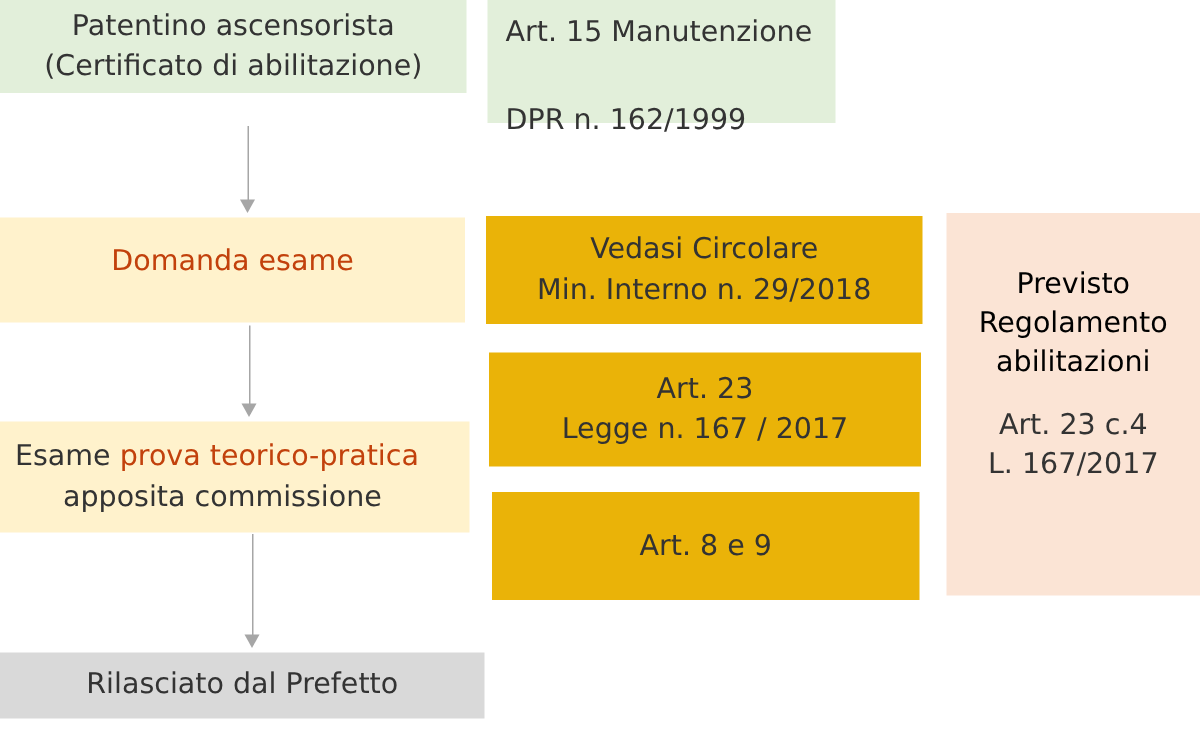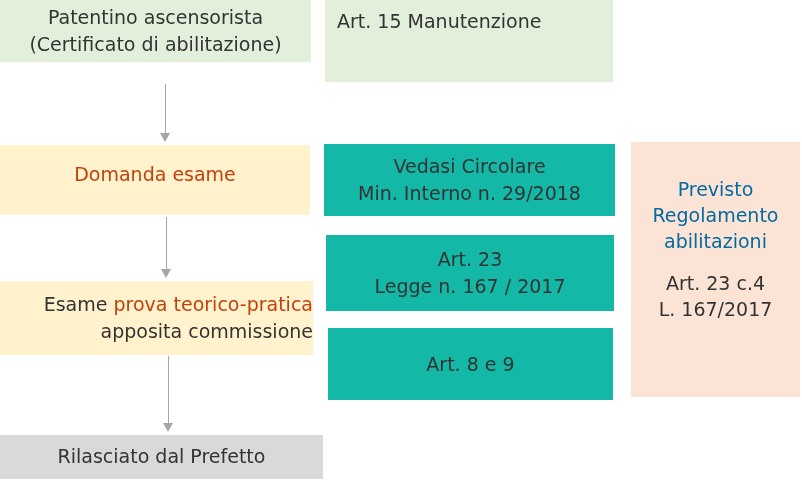--- a/index.html
+++ b/index.html
@@ -5,24 +5,24 @@
   html, body { margin:0; padding:0; background:#ffffff; }
   body { width:802px; height:495px; position:relative; overflow:hidden;
          font-family:"DejaVu Sans", "Liberation Sans", sans-serif; }
   .box { position:absolute; display:flex; flex-direction:column; align-items:center;
          justify-content:center; text-align:center; color:#333333; font-size:19px; line-height:27px;
          box-sizing:border-box; }
   .box span { display:block; white-space:nowrap; }
   .left-align { align-items:flex-start; padding-left:28px; text-align:left; }
   .green { background:#e2efda; }
   .yellow { background:#fff2cc; }
-  .blue { background:#14b8a6; }
+  .blue { background:#eab308; }
   .peach { background:#fbe4d5; }
   .gray { background:#d9d9d9; }
-  .red { color:#0369a1; }
+  .red { color:#000000; }
   .dark { color:#c2410c; }
   .arrow { position:absolute; width:1px; background:#a6a6a6; }
   .arrow::after { content:""; position:absolute; left:-5px; bottom:-2px; width:0; height:0;
                   border-left:5px solid transparent; border-right:5px solid transparent;
                   border-top:9px solid #a6a6a6; }
 </style>
 </head>
 <body>
 
 <div class="box green" style="left:0;top:0;width:311px;height:62px;">
@@ -31,33 +31,34 @@
 </div>
 
 <div class="arrow" style="left:165px;top:84px;height:56px;"></div>
 
 <div class="box yellow" style="left:0;top:145px;width:310px;height:70px;justify-content:flex-start;padding-top:16px;">
   <span class="dark">Domanda esame</span>
 </div>
 
 <div class="arrow" style="left:166px;top:217px;height:59px;"></div>
 
-<div class="box yellow left-align" style="left:0;top:281px;width:313px;height:74px;padding-left:10px;align-items:flex-end;">
+<div class="box yellow left-align" style="left:0;top:281px;width:313px;height:74px;padding-left:10px;">
   <span><span style="display:inline;">Esame </span><span class="dark" style="display:inline;">prova teorico-pratica</span></span>
   <span style="padding-left:32px;">apposita commissione</span>
 </div>
 
 <div class="arrow" style="left:168px;top:356px;height:74px;"></div>
 
 <div class="box gray" style="left:0;top:435px;width:323px;height:44px;justify-content:flex-start;padding-top:8px;">
   <span>Rilasciato dal Prefetto</span>
 </div>
 
-<div class="box green left-align" style="left:325px;top:0;width:288px;height:82px;padding-left:12px;justify-content:flex-start;padding-top:8px;gap:32px;">
+<div class="box green left-align" style="left:325px;top:0;width:232px;height:82px;padding-left:12px;justify-content:flex-start;padding-top:8px;gap:32px;">
   <span>Art. 15 Manutenzione</span>
+  <span>DPR n. 162/1999</span>
 </div>
 
 <div class="box blue" style="left:324px;top:144px;width:291px;height:72px;">
   <span>Vedasi Circolare</span>
   <span>Min. Interno n. 29/2018</span>
 </div>
 
 <div class="box blue" style="left:326px;top:235px;width:288px;height:76px;">
   <span>Art. 23</span>
   <span>Legge n. 167 / 2017</span>

